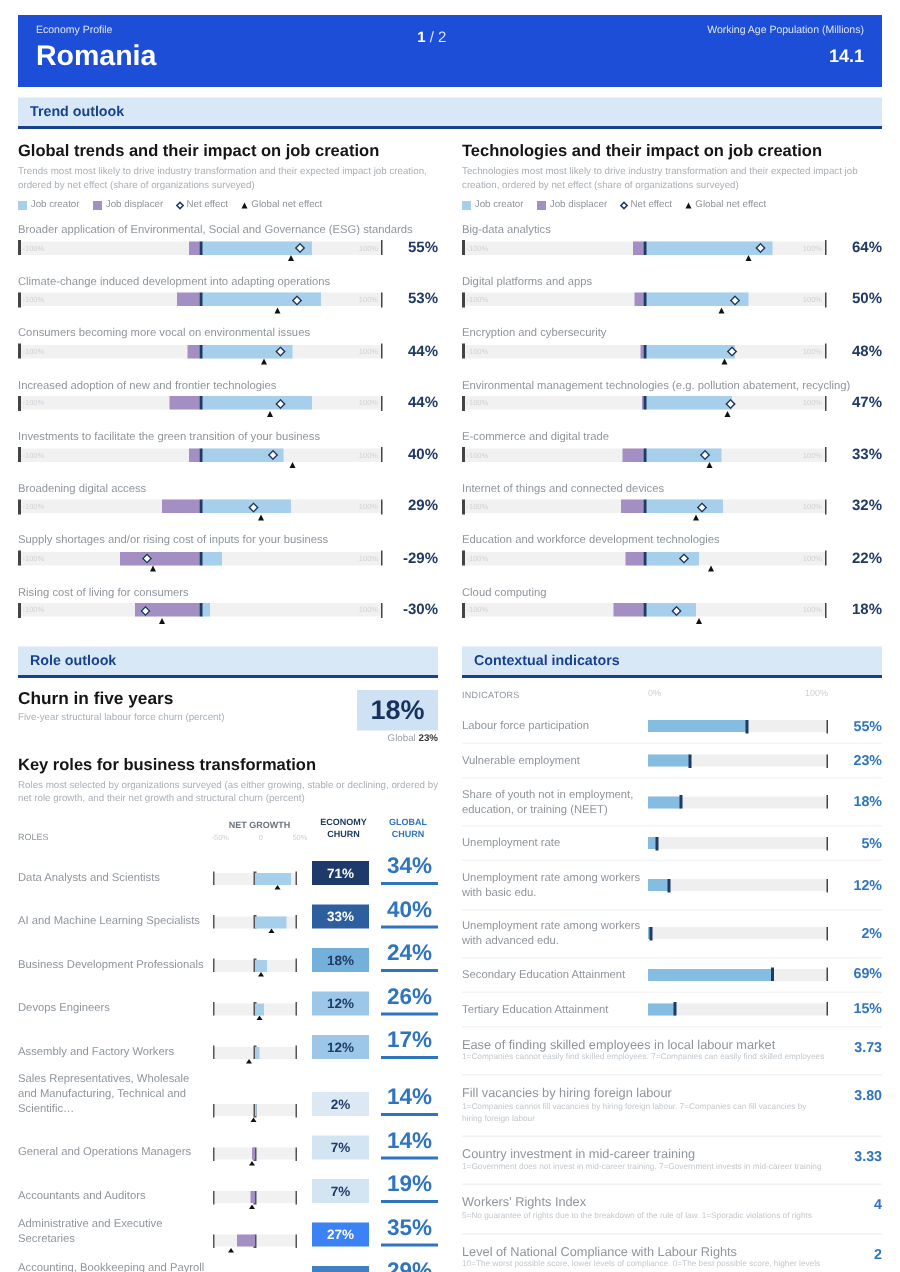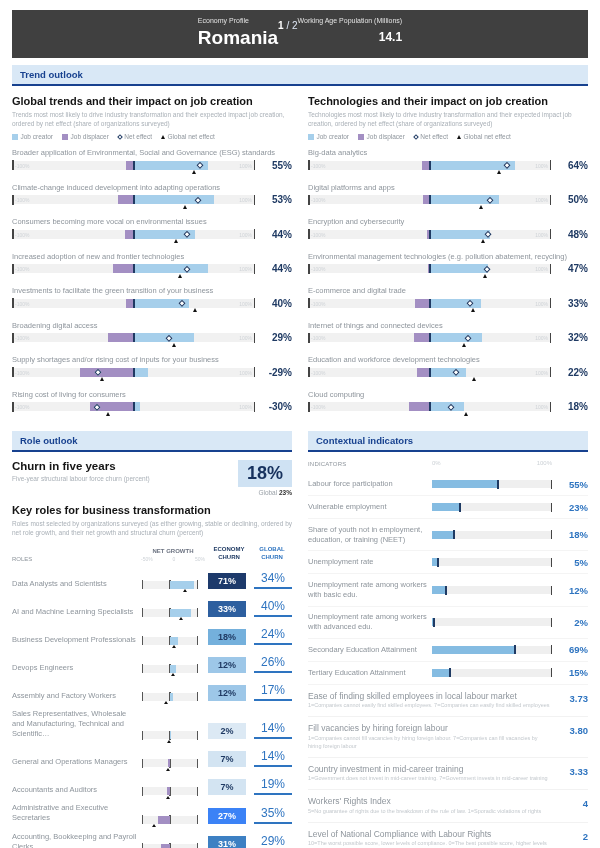--- a/index.html
+++ b/index.html
@@ -4,21 +4,21 @@
 <style>
   * { box-sizing: border-box; margin: 0; padding: 0; }
   html,body { width:600px; }
   body {
     height:848px; overflow:hidden; background:#fff;
     font-family:"Liberation Sans", sans-serif; color:#222;
   }
   .page { padding:10px 12px; }
 
   
-  .hdr { background:#404040; color:#fff; display:flex; justify-content:center;
+  .hdr { background:#1d4ed8; color:#fff; display:flex; justify-content:space-between;
          padding:7px 12px 9px; align-items:flex-start; }
   .hdr .kicker { font-size:7px; opacity:.85; }
   .hdr .title { font-size:19px; font-weight:bold; margin-top:3px; }
   .hdr-center { font-size:10px; padding-top:3px; color:#dfe7f5; }
   .hdr-center b { color:#fff; }
   .hdr-right { text-align:right; }
   .hdr-right .wap-label { font-size:7px; opacity:.85; }
   .hdr-right .wap-value { font-size:12px; font-weight:bold; margin-top:6px; }
 
   
@@ -78,21 +78,21 @@
   .h-gc { width:40px; flex:none; text-align:center; color:#2e74c0; font-weight:bold; line-height:1.3; }
   .rrow { display:flex; align-items:flex-end; margin-bottom:8px; min-height:20px; }
   .rname { flex:1; font-size:7.5px; color:#8e959c; line-height:1.35; padding-right:4px; }
   .rtrack { width:56px; height:8px; background:#f1f1f1; position:relative; flex:none; margin-right:10px; }
   .rtick { position:absolute; top:-0.5px; width:1.2px; height:9px; background:#555; }
   .rtick.l { left:0; } .rtick.c { left:calc(50% - 0.6px); } .rtick.r { right:0; }
   .rseg { position:absolute; top:0; height:8px; }
   .rtri { position:absolute; top:8.5px; width:0; height:0; transform:translateX(-50%);
           border-left:2.2px solid transparent; border-right:2.2px solid transparent; border-bottom:3.6px solid #111; }
   .badge { width:38px; flex:none; text-align:center; font-size:9px; font-weight:bold; padding:3px 0; margin-right:8px; }
-  .gchurn { width:38px; flex:none; text-align:center; font-size:12px; font-weight:normal; color:#2e74c0;
+  .gchurn { width:38px; flex:none; text-align:center; font-size:15px; font-weight:bold; color:#2e74c0;
             border-bottom:2px solid #2e74c0; padding-bottom:2px; }
 
   
   .ihead { display:flex; align-items:center; font-size:6px; color:#8e959c; margin:4px 0 2px; padding-bottom:3px; }
   .ihead .h-ind { flex:1; letter-spacing:.2px; }
   .ihead .h-axis { width:120px; flex:none; position:relative; height:8px; margin-right:6px; color:#ccd1d6; }
   .ihead .h-axis span.a0 { position:absolute; left:0; top:0; }
   .ihead .h-axis span.a100 { position:absolute; right:0; top:0; }
   .ihead .h-spacer { width:30px; flex:none; }
   .irow { display:flex; align-items:center; padding:5.5px 0; border-bottom:1px solid #f4f4f4; }

